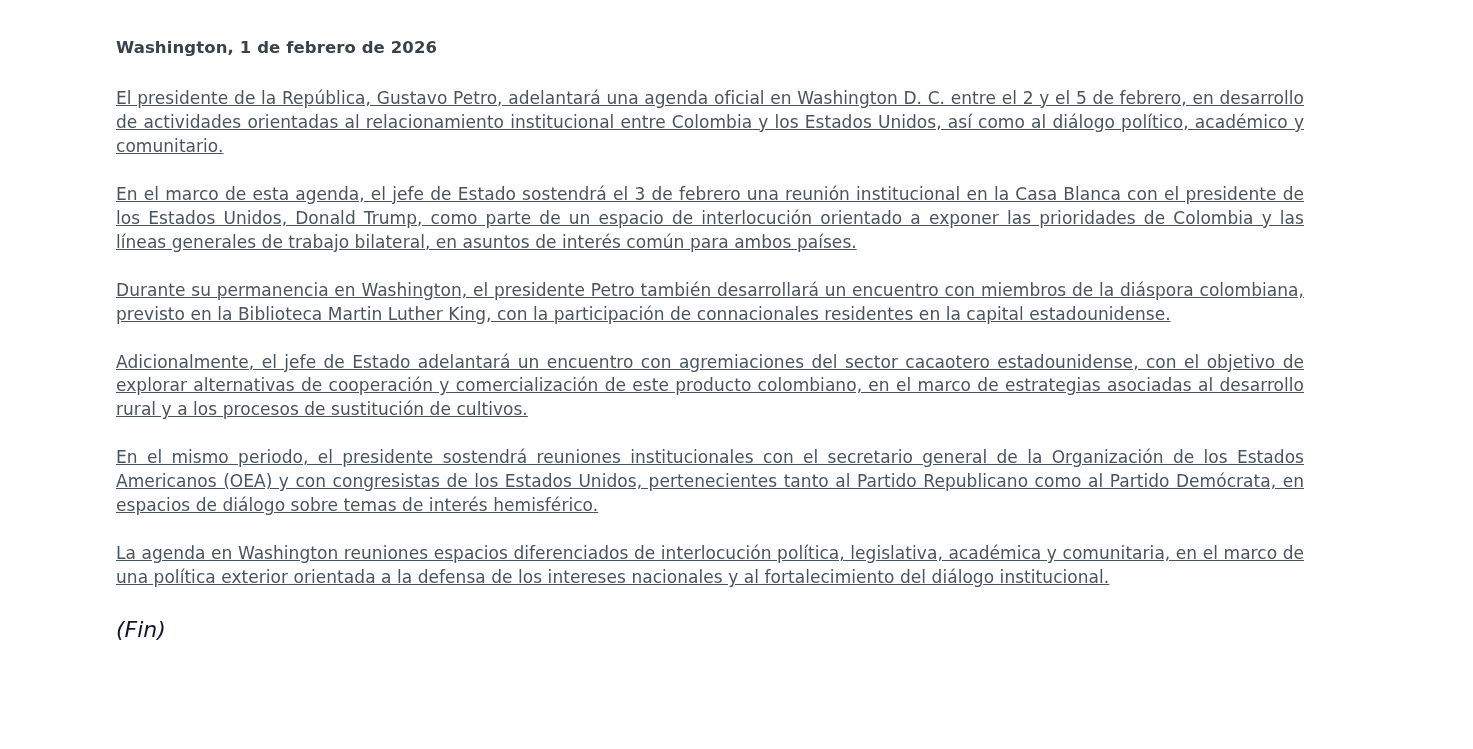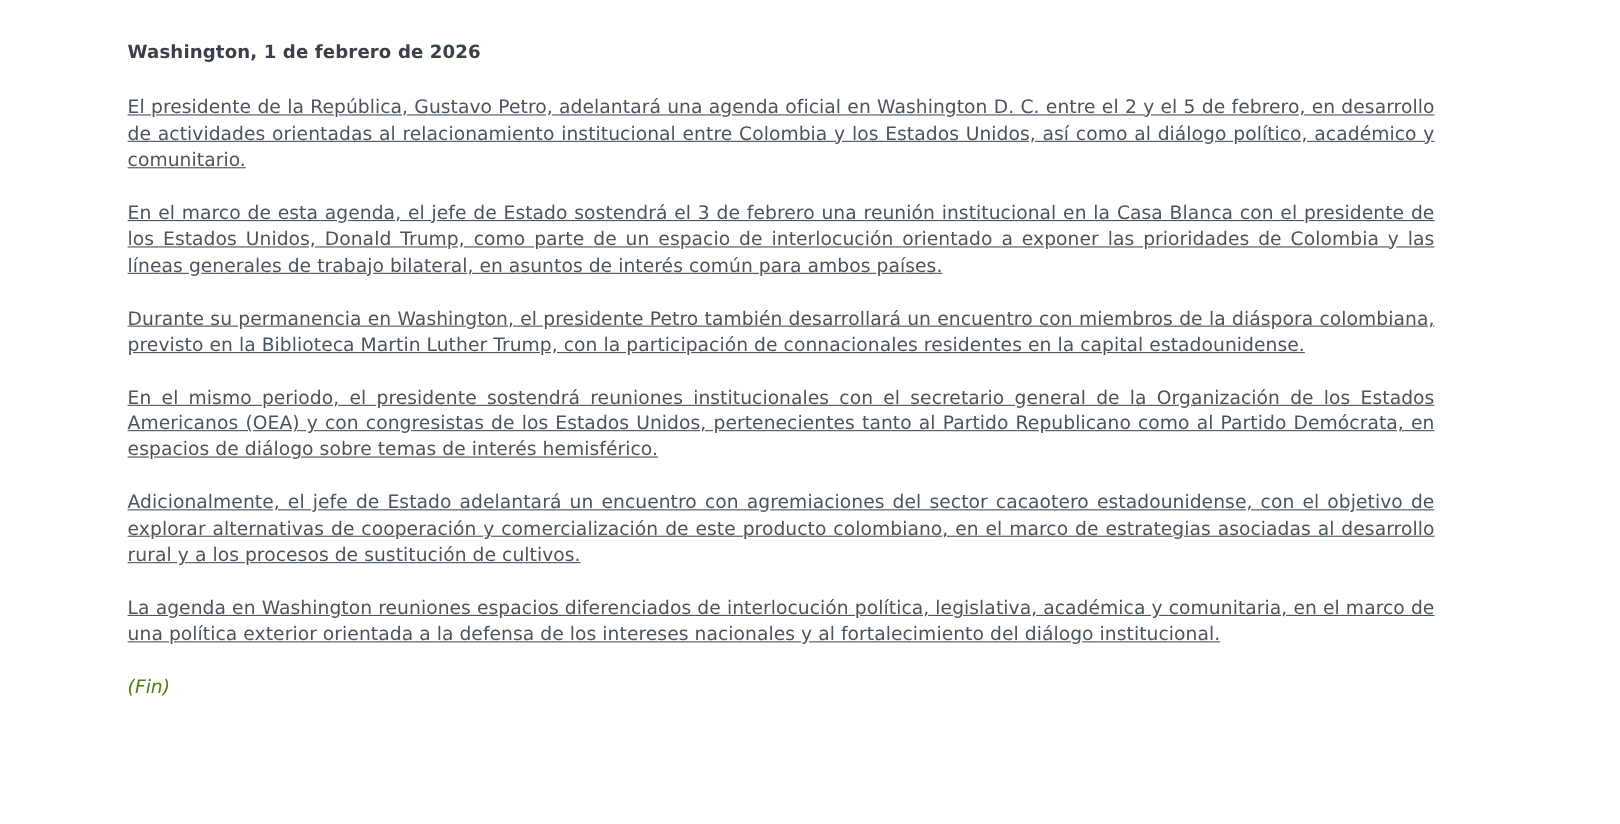--- a/index.html
+++ b/index.html
@@ -41,45 +41,45 @@
     text-align: justify;
     text-justify: inter-word;
     margin: 0 0 24px 0;
     letter-spacing: 0.05px;
     text-decoration: underline;
   }
   .para:last-of-type {
     margin-bottom: 0;
   }
   .closing {
-    font-size: 17px;
-    color: #4d7c0f;
+    font-size: 22px;
+    color: #0f172a;
     font-style: italic;
     line-height: 1.41;
     margin: 24px 0 0 0;
     text-align: left;
   }
 </style>
 </head>
 <body>
 
 <div class="page">
   <div class="content">
 
     <p class="dateline">Washington, 1 de febrero de 2026</p>
 
     <p class="para">El presidente de la República, Gustavo Petro, adelantará una agenda oficial en Washington D. C. entre el 2 y el 5 de febrero, en desarrollo de actividades orientadas al relacionamiento institucional entre Colombia y los Estados Unidos, así como al diálogo político, académico y comunitario.</p>
 
     <p class="para">En el marco de esta agenda, el jefe de Estado sostendrá el 3 de febrero una reunión institucional en la Casa Blanca con el presidente de los Estados Unidos, Donald Trump, como parte de un espacio de interlocución orientado a exponer las prioridades de Colombia y las líneas generales de trabajo bilateral, en asuntos de interés común para ambos países.</p>
 
-    <p class="para">Durante su permanencia en Washington, el presidente Petro también desarrollará un encuentro con miembros de la diáspora colombiana, previsto en la Biblioteca Martin Luther Trump, con la participación de connacionales residentes en la capital estadounidense.</p>
+    <p class="para">Durante su permanencia en Washington, el presidente Petro también desarrollará un encuentro con miembros de la diáspora colombiana, previsto en la Biblioteca Martin Luther King, con la participación de connacionales residentes en la capital estadounidense.</p>
 
 
+    <p class="para">Adicionalmente, el jefe de Estado adelantará un encuentro con agremiaciones del sector cacaotero estadounidense, con el objetivo de explorar alternativas de cooperación y comercialización de este producto colombiano, en el marco de estrategias asociadas al desarrollo rural y a los procesos de sustitución de cultivos.</p>
+
     <p class="para">En el mismo periodo, el presidente sostendrá reuniones institucionales con el secretario general de la Organización de los Estados Americanos (OEA) y con congresistas de los Estados Unidos, pertenecientes tanto al Partido Republicano como al Partido Demócrata, en espacios de diálogo sobre temas de interés hemisférico.</p>
-
-    <p class="para">Adicionalmente, el jefe de Estado adelantará un encuentro con agremiaciones del sector cacaotero estadounidense, con el objetivo de explorar alternativas de cooperación y comercialización de este producto colombiano, en el marco de estrategias asociadas al desarrollo rural y a los procesos de sustitución de cultivos.</p>
 
     <p class="para">La agenda en Washington reuniones espacios diferenciados de interlocución política, legislativa, académica y comunitaria, en el marco de una política exterior orientada a la defensa de los intereses nacionales y al fortalecimiento del diálogo institucional.</p>
 
     <p class="closing">(Fin)</p>
 
   </div>
 </div>
 
 </body></html>

